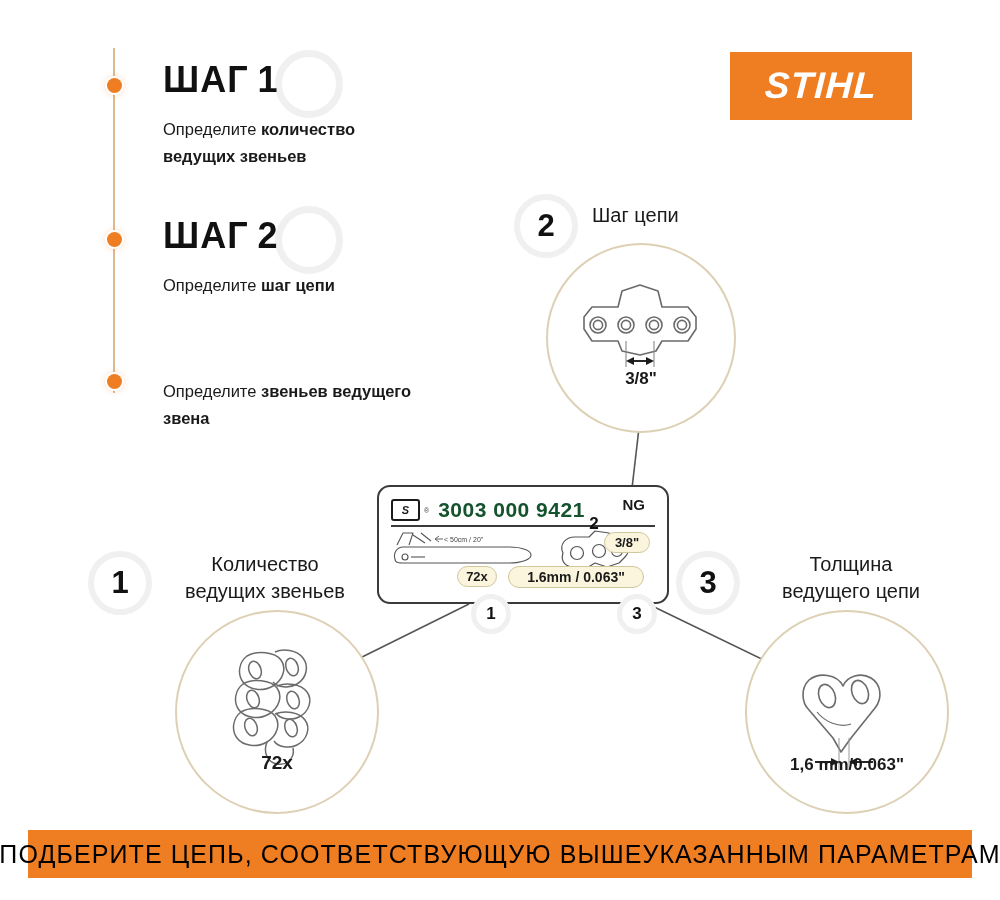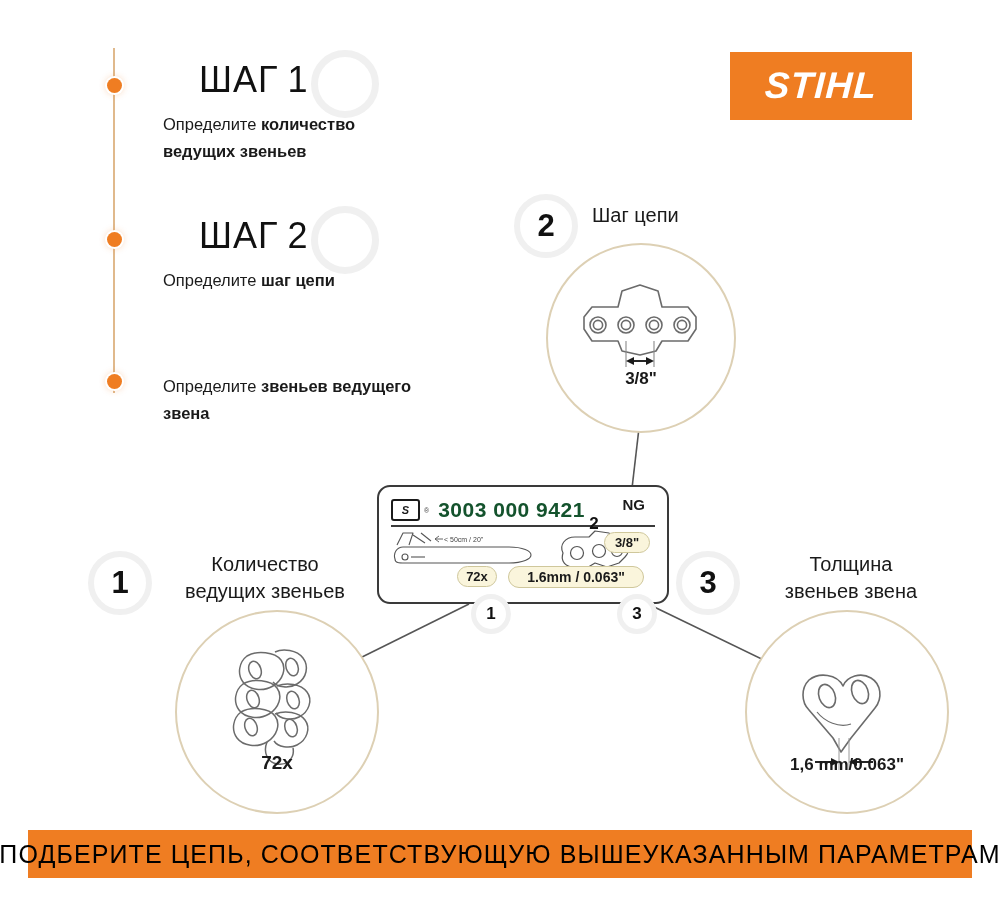--- a/index.html
+++ b/index.html
@@ -19,32 +19,31 @@
   .timeline-dot{
     position:absolute;width:15px;height:15px;border-radius:50%;
     background:#ef7d22;box-shadow:0 0 0 2px #fff,0 0 6px 2px rgba(239,125,34,.25);
     left:107px;
   }
   .dot-1{top:78px;} .dot-2{top:232px;} .dot-3{top:374px;}
 
   
   .step{position:absolute;left:163px;}
   .step-title{
-    font-weight:normal;font-size:36px;letter-spacing:1px;
+    font-weight:bold;font-size:36px;letter-spacing:1px;
     color:#111;white-space:nowrap;line-height:1;
     position:relative;
-    margin-left:36px;
   }
   .step-title .ghost{
     position:absolute;width:54px;height:54px;border-radius:50%;
     border:7px solid #f0f0f0;left:112px;top:-12px;z-index:-1;
   }
   .step-title .num{margin-left:9px;}
   .step-desc{
-    font-size:16.5px;line-height:1.65;margin-top:13px;max-width:265px;
+    font-size:16.5px;line-height:1.65;margin-top:18px;max-width:265px;
     color:#1a1a1a;
   }
   .step-desc b{font-weight:bold;}
   .s1{top:62px;} .s2{top:218px;} .s3{top:360px;}
 
   
   .stihl-logo{
     position:absolute;left:730px;top:52px;width:182px;height:68px;
     background:#ef7d22;display:flex;align-items:center;justify-content:center;
   }
@@ -252,21 +251,21 @@
         <path d="M90 130 C86 140 90 150 100 152 C110 154 118 146 116 136"></path>
       </g>
     </svg>
     <div class="dc-caption">72x</div>
   </div>
 
   <div class="badge badge-3">
     <span>3</span>
   </div>
   <div class="badge-label lbl-3">Толщина
-звеньев звена</div>
+ведущего цепи</div>
 
   <div class="detail-circle dc-3">
     <svg class="dc-art" viewBox="0 0 200 200">
       <g fill="none" stroke="#6b6b6b" stroke-width="1.6" stroke-linejoin="round">
         <path d="M62 68 C54 76 54 90 62 98 L86 126 L94 140 L104 126 L128 96
                  C136 86 134 72 124 66 C114 60 100 64 96 74 C90 62 72 60 62 68 Z"></path>
         <ellipse cx="80" cy="84" rx="8" ry="12" transform="rotate(-20 80 84)"></ellipse>
         <ellipse cx="113" cy="80" rx="8" ry="12" transform="rotate(-20 113 80)"></ellipse>
         <path d="M70 100 C78 110 92 116 104 112" stroke-width="1.2"></path>
         <path d="M92 126 L92 158 M102 126 L102 158" stroke-width="1" stroke="#9a9a9a"></path>

